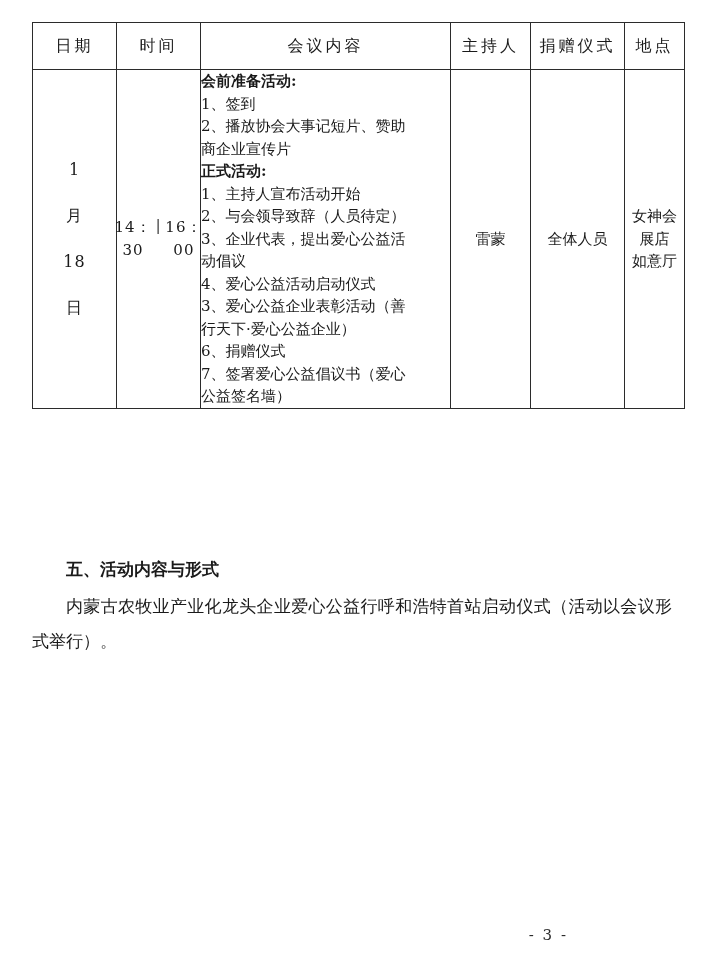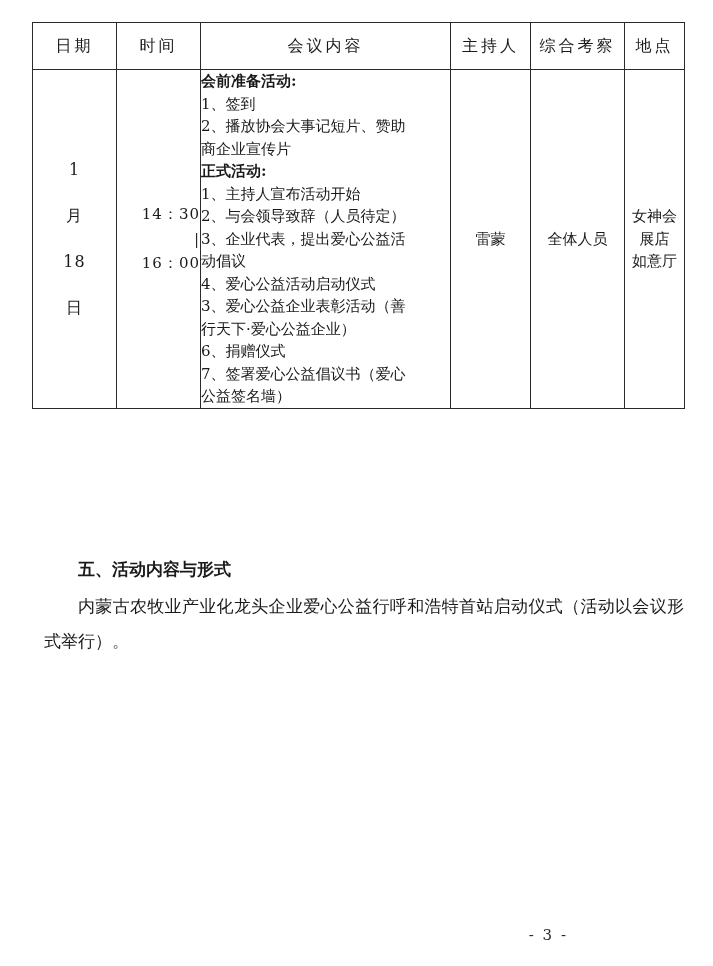--- a/index.html
+++ b/index.html
@@ -60,22 +60,22 @@
     display: flex;
     flex-direction: column;
     align-items: center;
     justify-content: center;
     gap: 22px;
     font-size: 16px;
     letter-spacing: 1px;
   }
   .time-stack {
     display: flex;
-    flex-direction: column;
-    align-items: flex-end;
+    flex-direction: row;
+    align-items: flex-start;
     justify-content: center;
     gap: 4px;
     font-size: 15px;
     letter-spacing: 1px;
   }
   .time-dash {
     font-size: 14px;
     line-height: 1;
     padding: 2px 0;
   }
@@ -96,21 +96,21 @@
     text-align: center;
     font-size: 15px;
     line-height: 1.7;
     letter-spacing: 0px;
   }
   .place-cell div { white-space: nowrap; }
 
   
   .body-block {
     position: absolute;
-    left: 44px;
+    left: 32px;
     top: 552px;
     width: 652px;
   }
   .para {
     font-size: 17px;
     line-height: 2.05;
     margin: 0 12px 2px 0;
     text-align: justify;
   }
   .para.indent {
@@ -146,21 +146,21 @@
       <col class="col-host">
       <col class="col-people">
       <col class="col-place">
     </colgroup>
     <thead>
       <tr>
         <th>日期</th>
         <th>时间</th>
         <th>会议内容</th>
         <th>主持人</th>
-        <th>综合考察</th>
+        <th>捐赠仪式</th>
         <th>地点</th>
       </tr>
     </thead>
     <tbody>
       <tr>
         <td class="cell-center">
           <div class="date-stack">
             <span>1</span>
             <span>月</span>
             <span>18</span>

